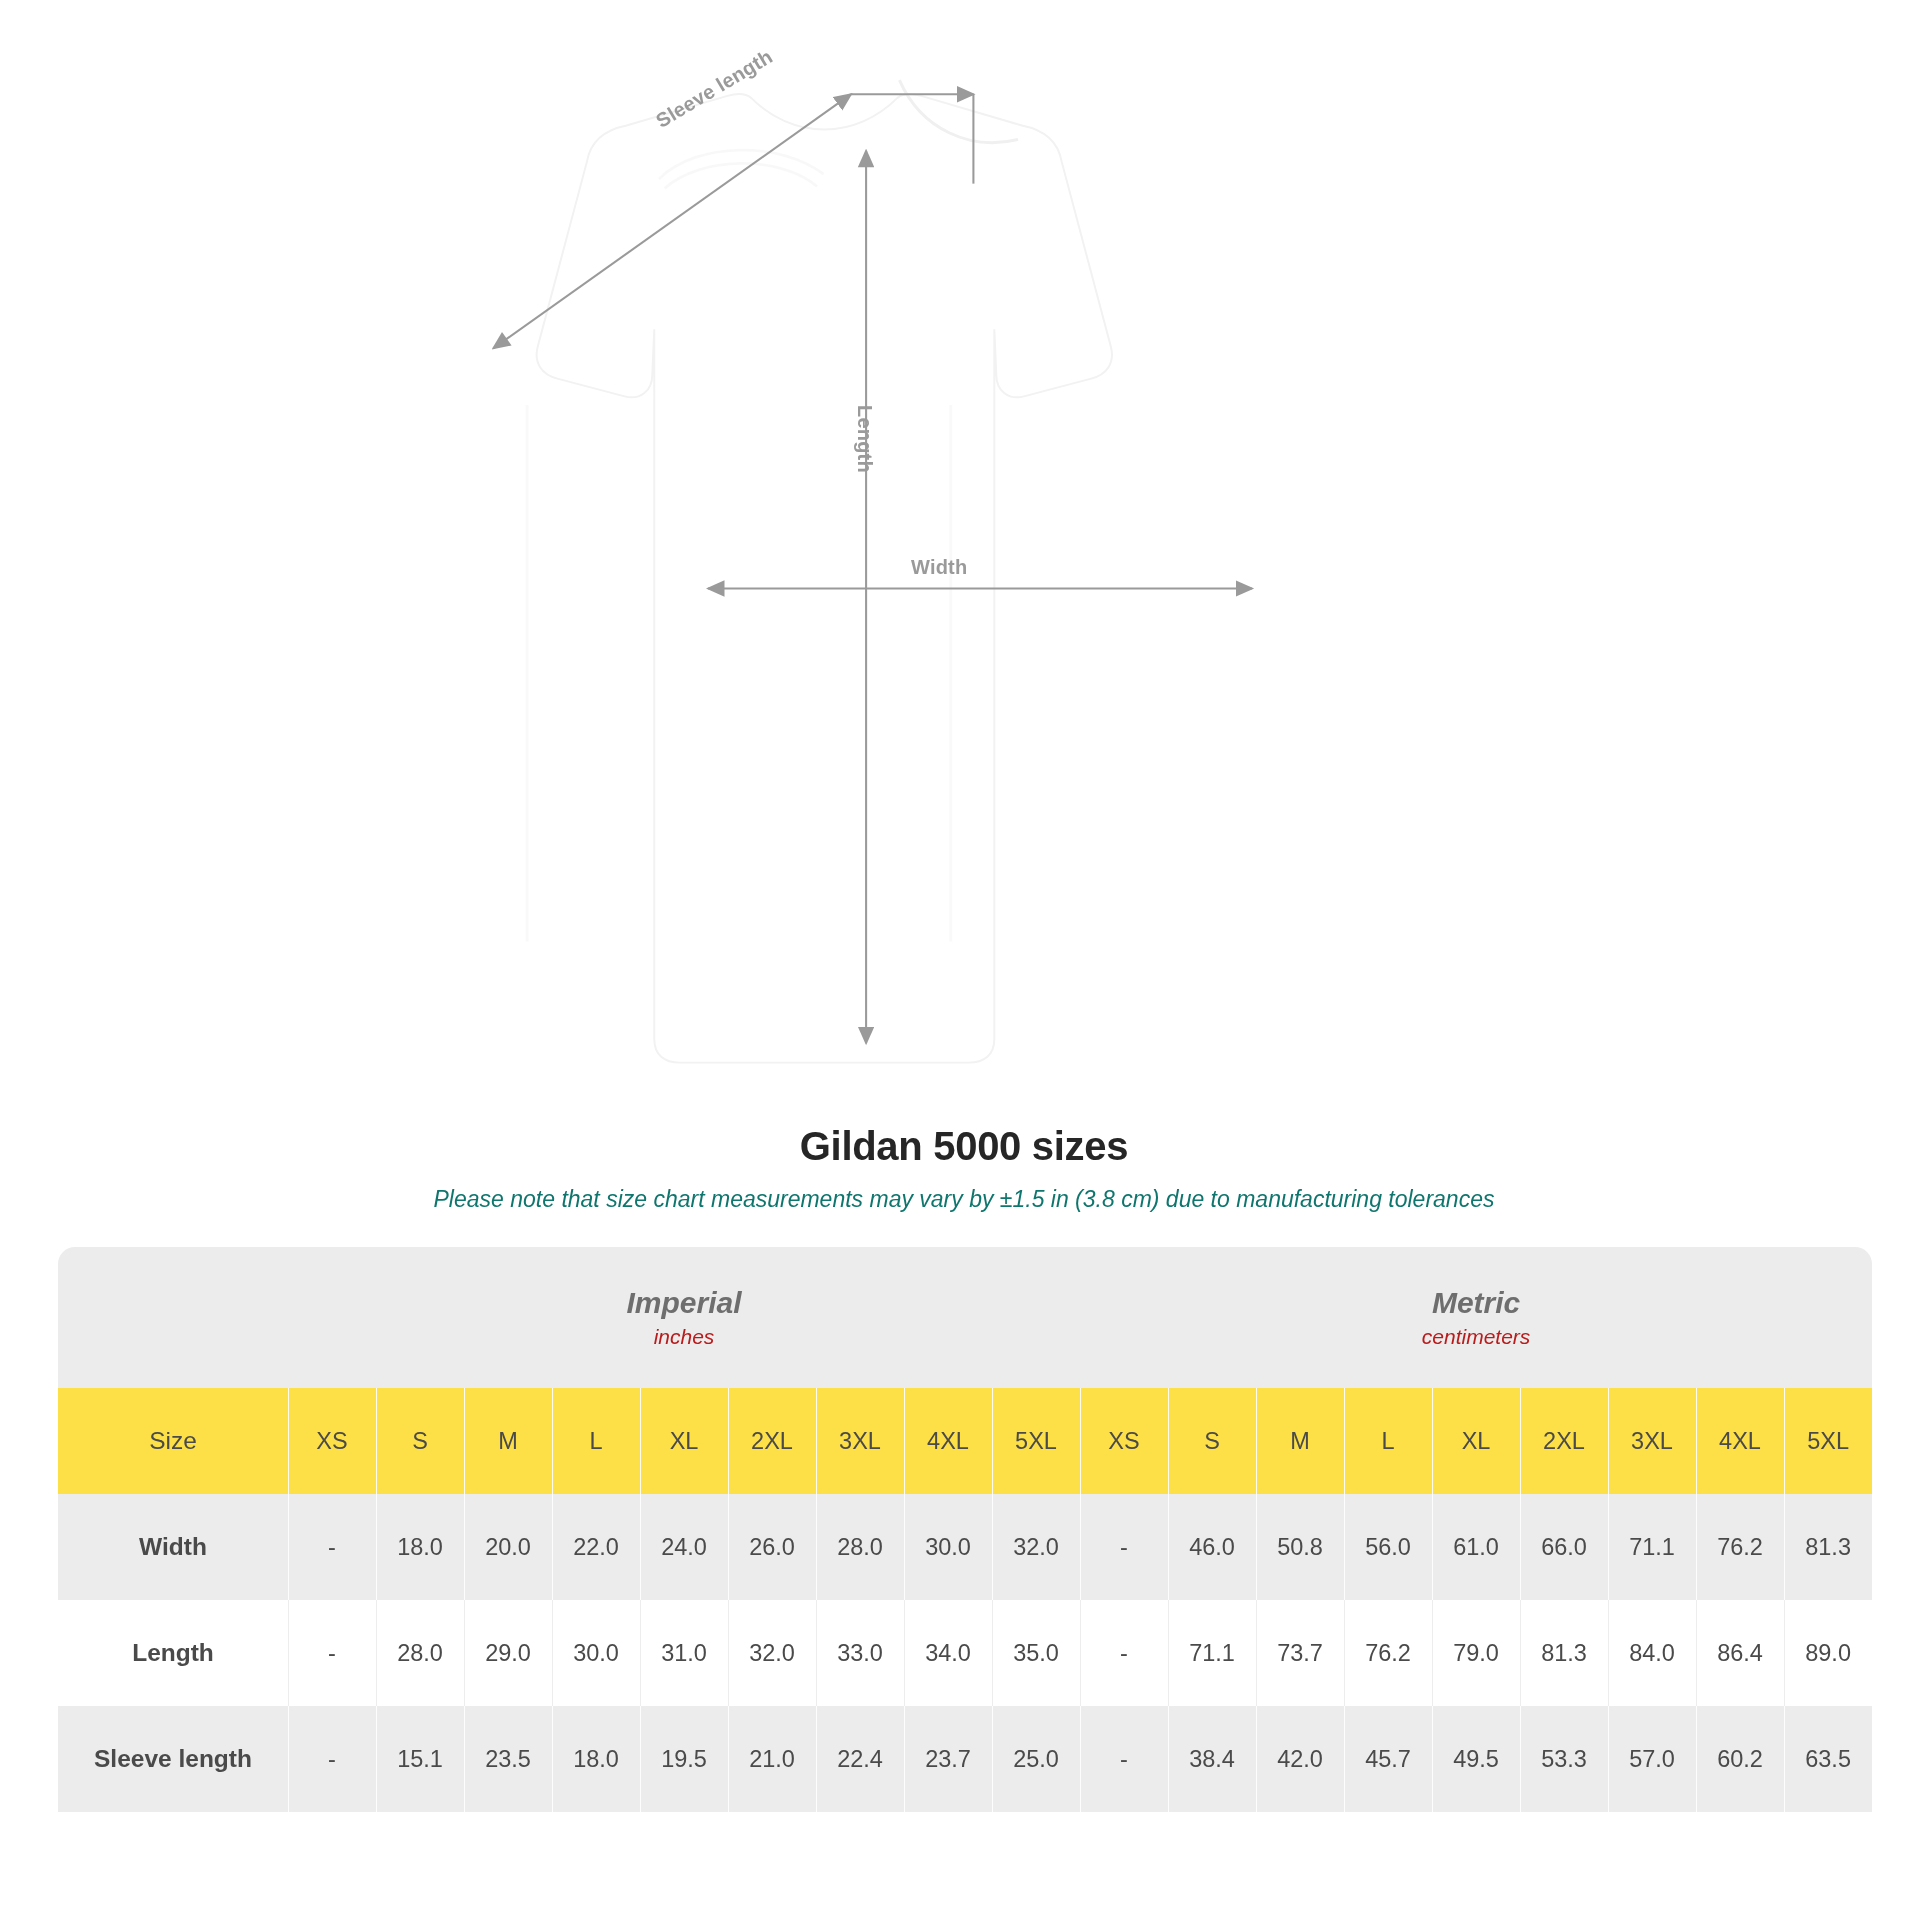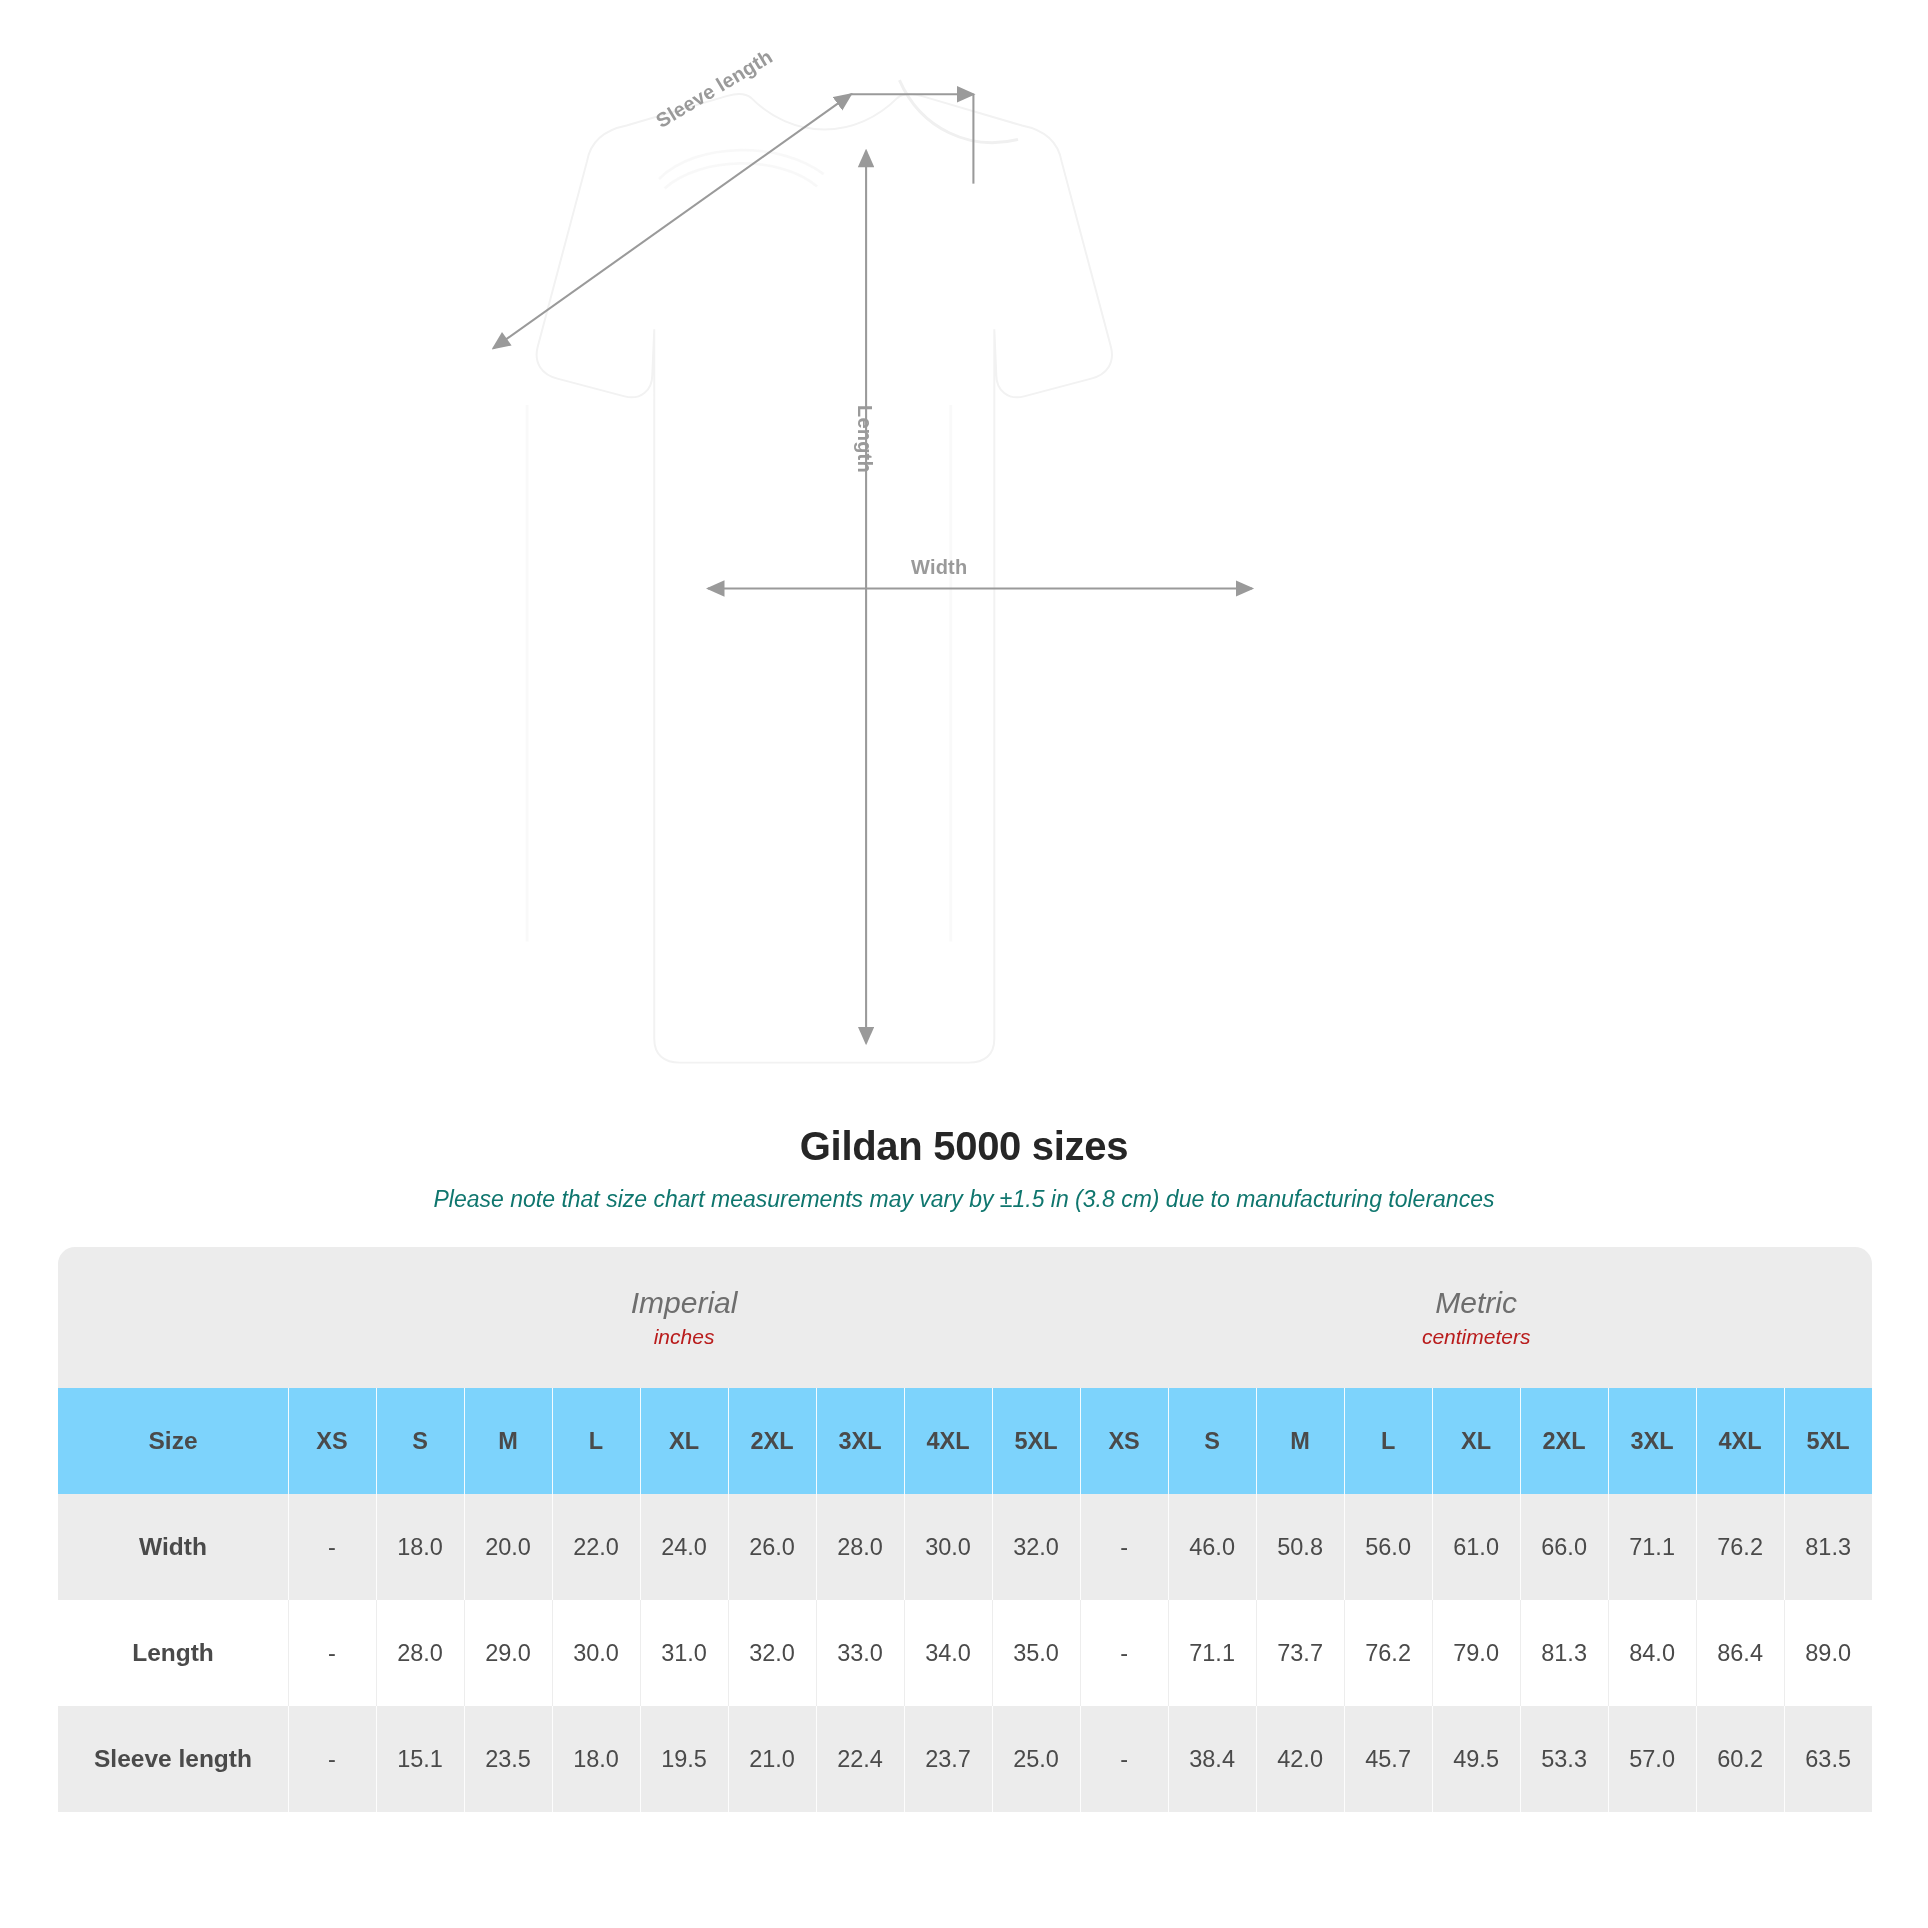--- a/index.html
+++ b/index.html
@@ -99,37 +99,37 @@
     padding: 0;
   }
   .unit-row td.corner-left {
     border-top-left-radius: 17px;
   }
   .unit-row td.corner-right {
     border-top-right-radius: 17px;
   }
   .unit-name {
     font-size: 30px;
-    font-weight: normal;
+    font-weight: bold;
     font-style: italic;
     color: #6e6e6e;
     line-height: 1.25;
   }
   .unit-sub {
     font-size: 21px;
     font-style: italic;
     color: #b91c1c;
     line-height: 1.4;
   }
 
   
   .size-row td {
-    background: #7dd3fc;
+    background: #fde047;
     height: 104px;
-    font-weight: bold;
+    font-weight: normal;
     color: #4a4a4a;
     font-size: 23.5px;
   }
   .size-row td.rowhead {
     font-size: 24.5px;
   }
 
   
   .data-row td {
     height: 104px;

